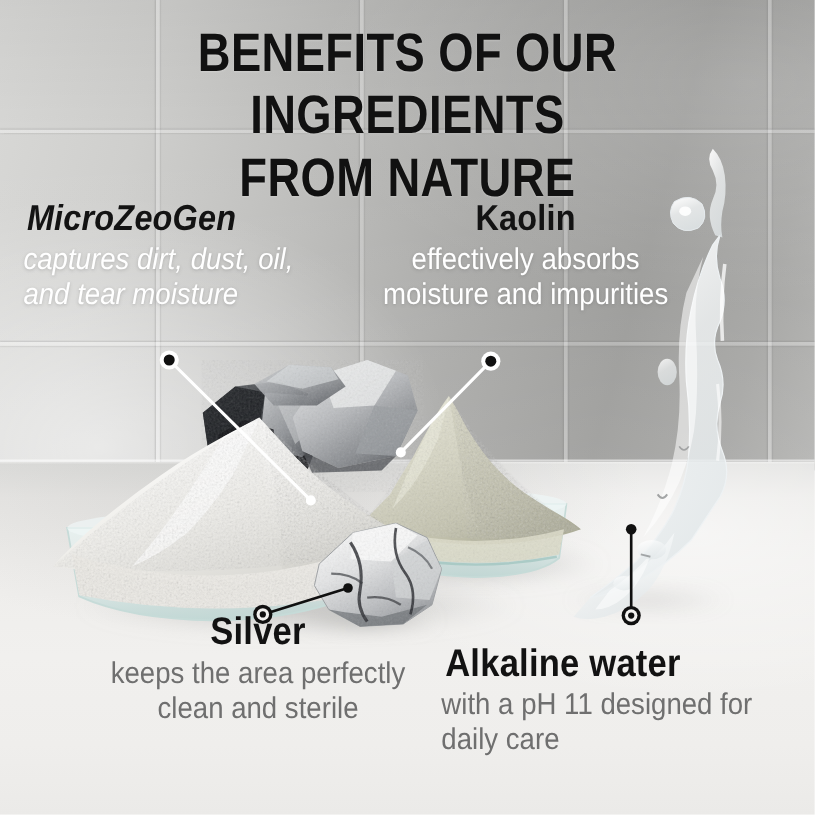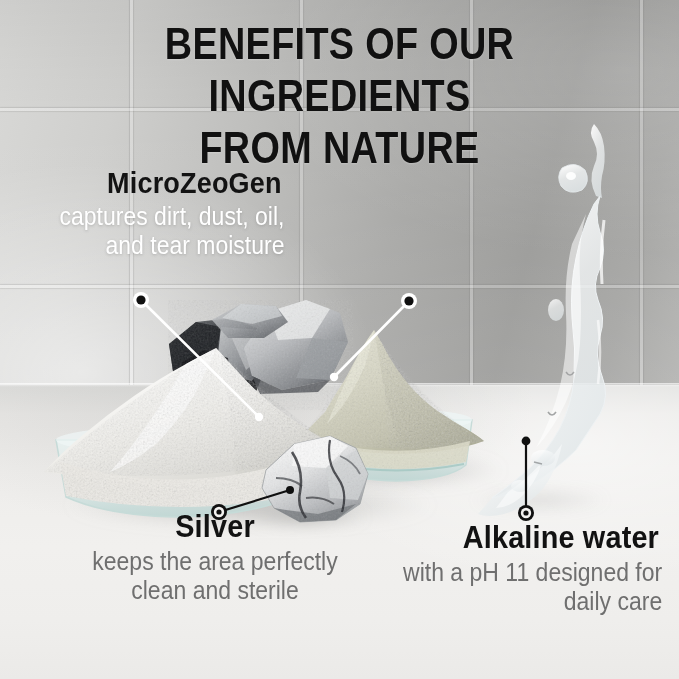--- a/index.html
+++ b/index.html
@@ -124,21 +124,21 @@
     font-weight: 700;
     letter-spacing: 0.2px;
     white-space: nowrap;
   }
   .callout .desc {
     font-family: "Liberation Sans Narrow", "Liberation Sans", sans-serif;
     font-weight: 400;
   }
 
   
-  #callout-microzeogen { left: 8px; top: 166px; width: 288px; text-align: right; }
+  #callout-microzeogen { left: 8px; top: 166px; width: 288px; text-align: left; font-style: italic; }
   #callout-microzeogen .name {
     color: #131313; font-size: 30px; line-height: 34px;
     transform: scaleX(0.90); transform-origin: 50% 50%;
   }
   #callout-microzeogen .desc {
     color: #ffffff; font-size: 25px; line-height: 29px; margin-top: 2px;
     transform: scaleX(0.92); transform-origin: 50% 50%;
     text-shadow: 0 1px 3px rgba(90,90,90,0.30);
   }
 
@@ -159,21 +159,21 @@
   #callout-silver .name {
     color: #121212; font-size: 32px; line-height: 36px;
     transform: scaleX(0.90); transform-origin: 50% 50%;
   }
   #callout-silver .desc {
     color: #6f6f6f; font-size: 25px; line-height: 29px; margin-top: 3px;
     transform: scaleX(0.92); transform-origin: 50% 50%;
   }
 
   
-  #callout-alkaline { left: 355px; top: 519px; width: 320px; text-align: right; }
+  #callout-alkaline { left: 355px; top: 534px; width: 320px; text-align: left; }
   #callout-alkaline .name {
     color: #121212; font-size: 32px; line-height: 36px;
     transform: scaleX(0.90); transform-origin: 50% 50%;
   }
   #callout-alkaline .desc {
     color: #6f6f6f; font-size: 25px; line-height: 29px; margin-top: 3px;
     transform: scaleX(0.92); transform-origin: 50% 50%;
   }
 </style>
 </head>
@@ -475,20 +475,27 @@
   </div>
 
   <div class="callout" id="callout-microzeogen">
     <div class="name">MicroZeoGen</div>
     <div class="desc">
       <div>captures dirt, dust, oil,</div>
       <div>and tear moisture</div>
     </div>
   </div>
 
+  <div class="callout" id="callout-kaolin">
+    <div class="name">Kaolin</div>
+    <div class="desc">
+      <div>effectively absorbs</div>
+      <div>moisture and impurities</div>
+    </div>
+  </div>
 
   <div class="callout" id="callout-silver">
     <div class="name">Silver</div>
     <div class="desc">
       <div>keeps the area perfectly</div>
       <div>clean and sterile</div>
     </div>
   </div>
 
   <div class="callout" id="callout-alkaline">

